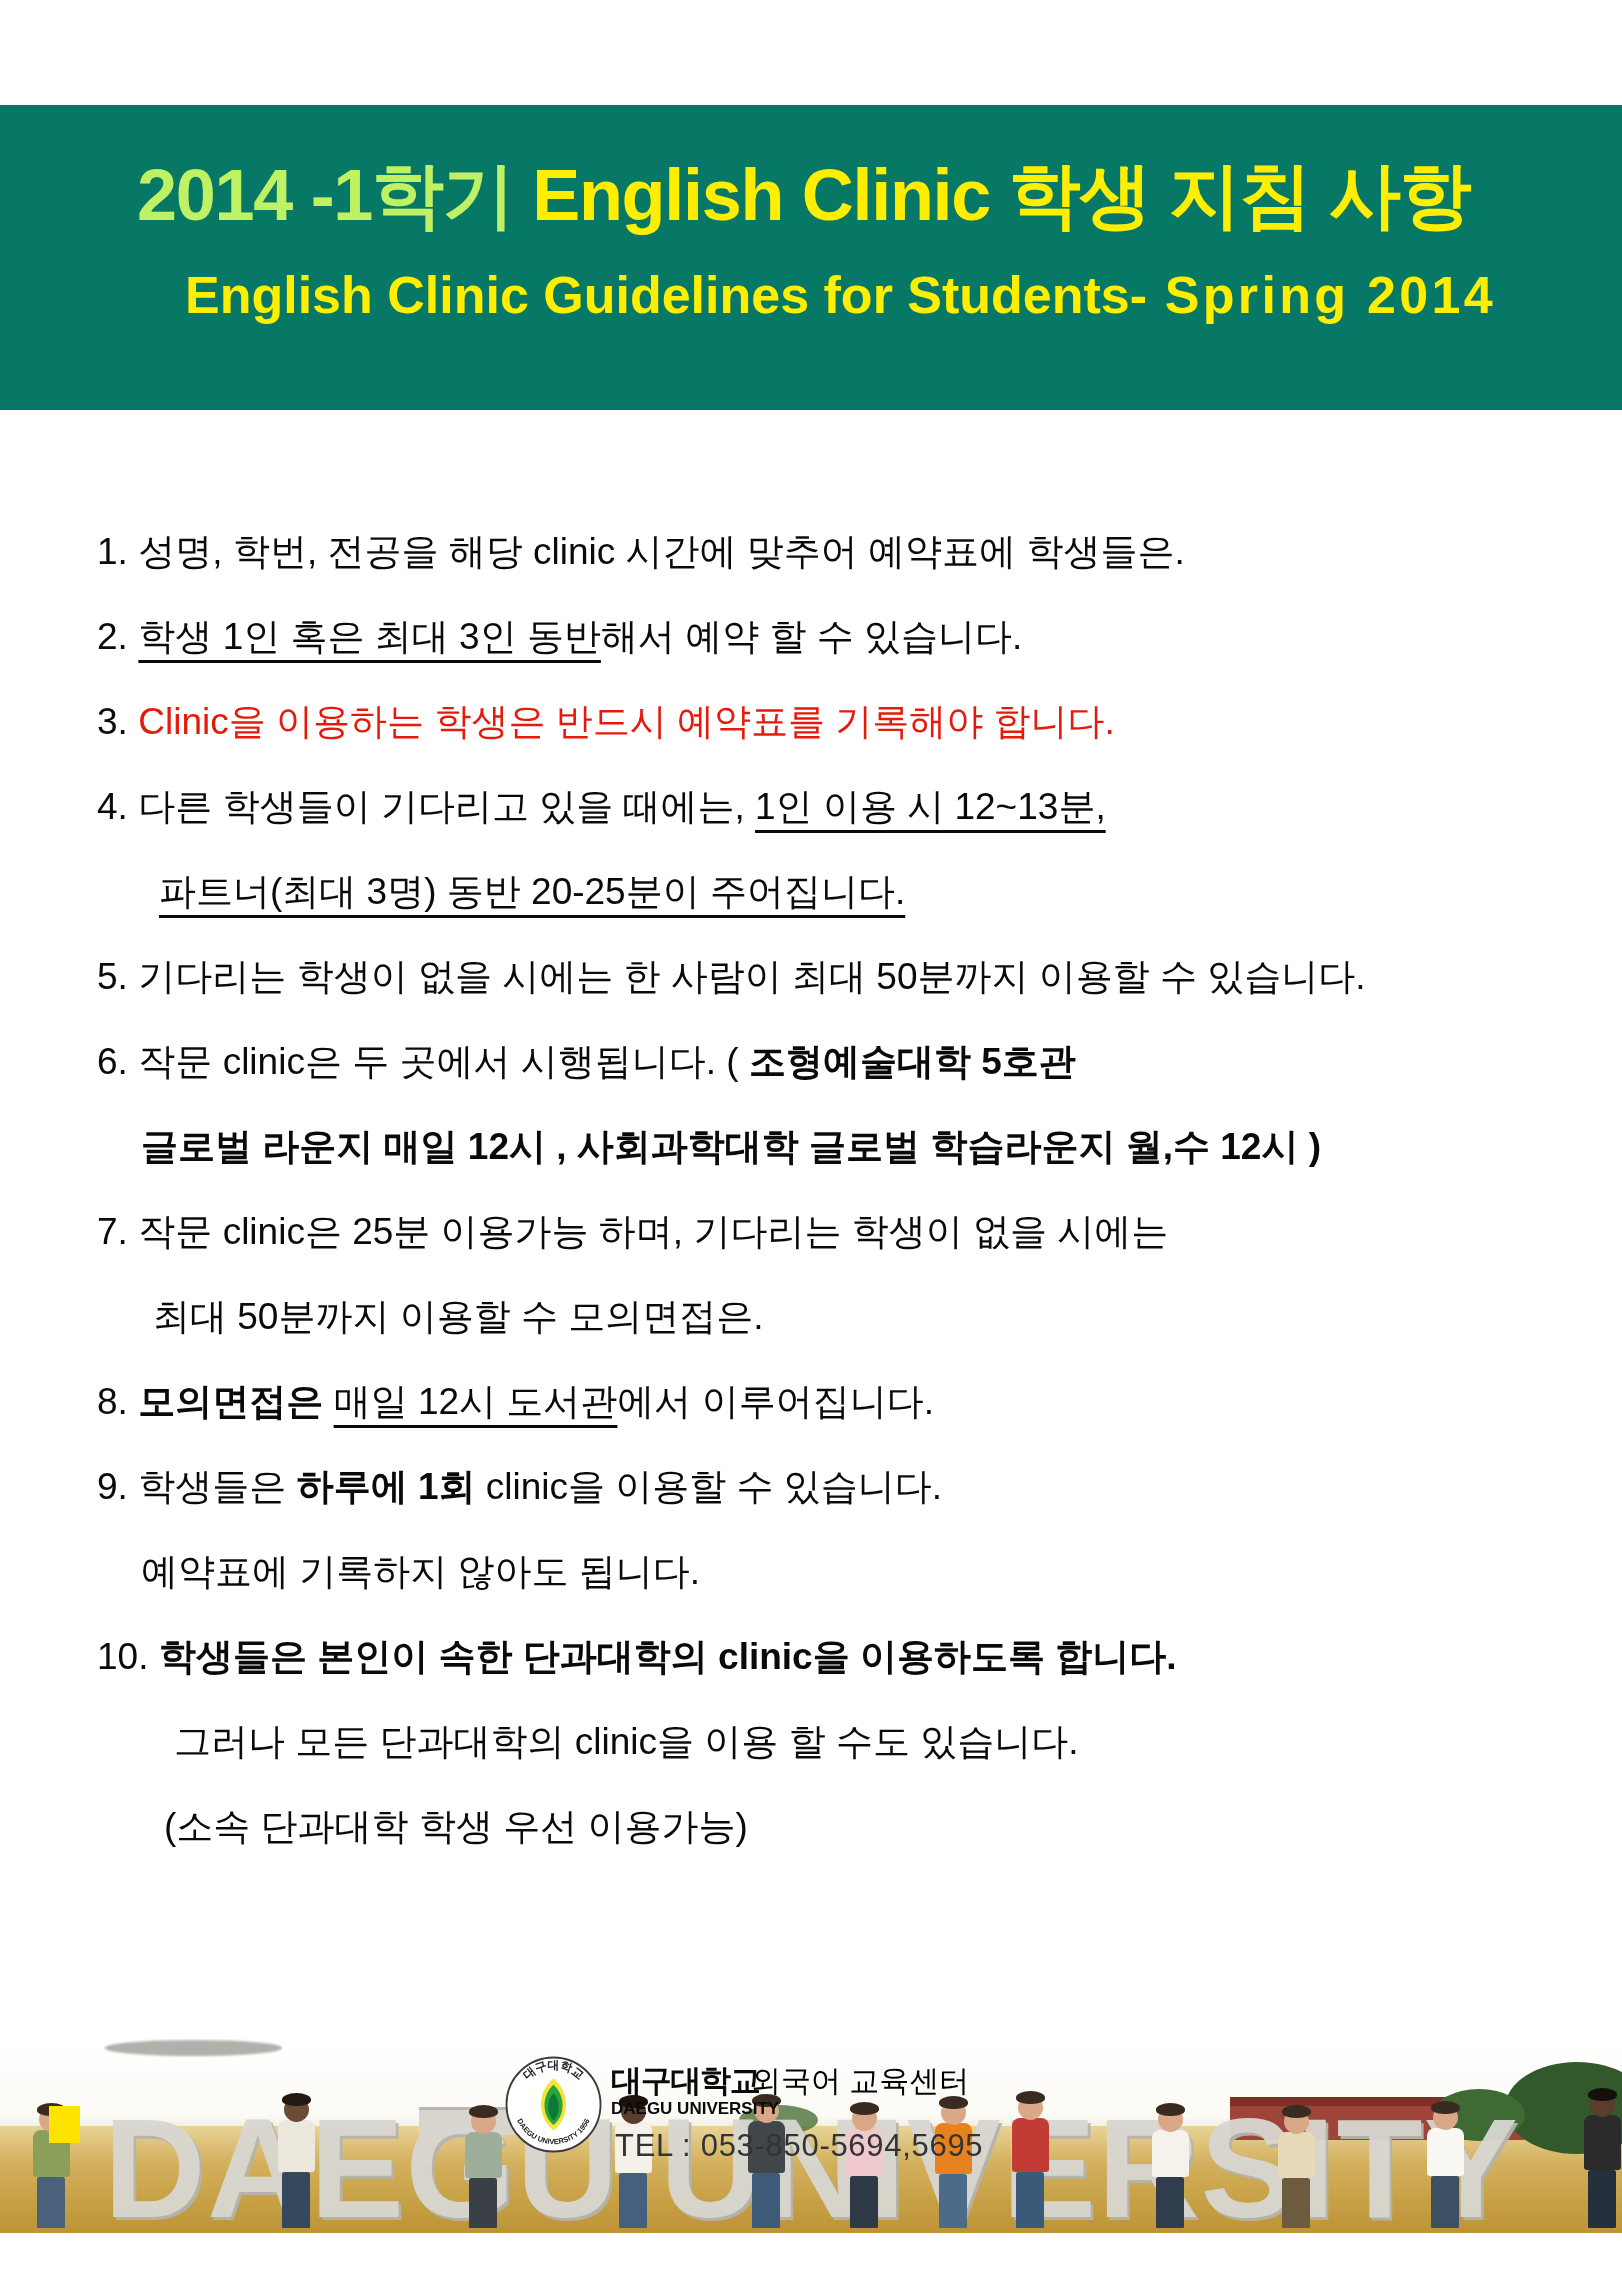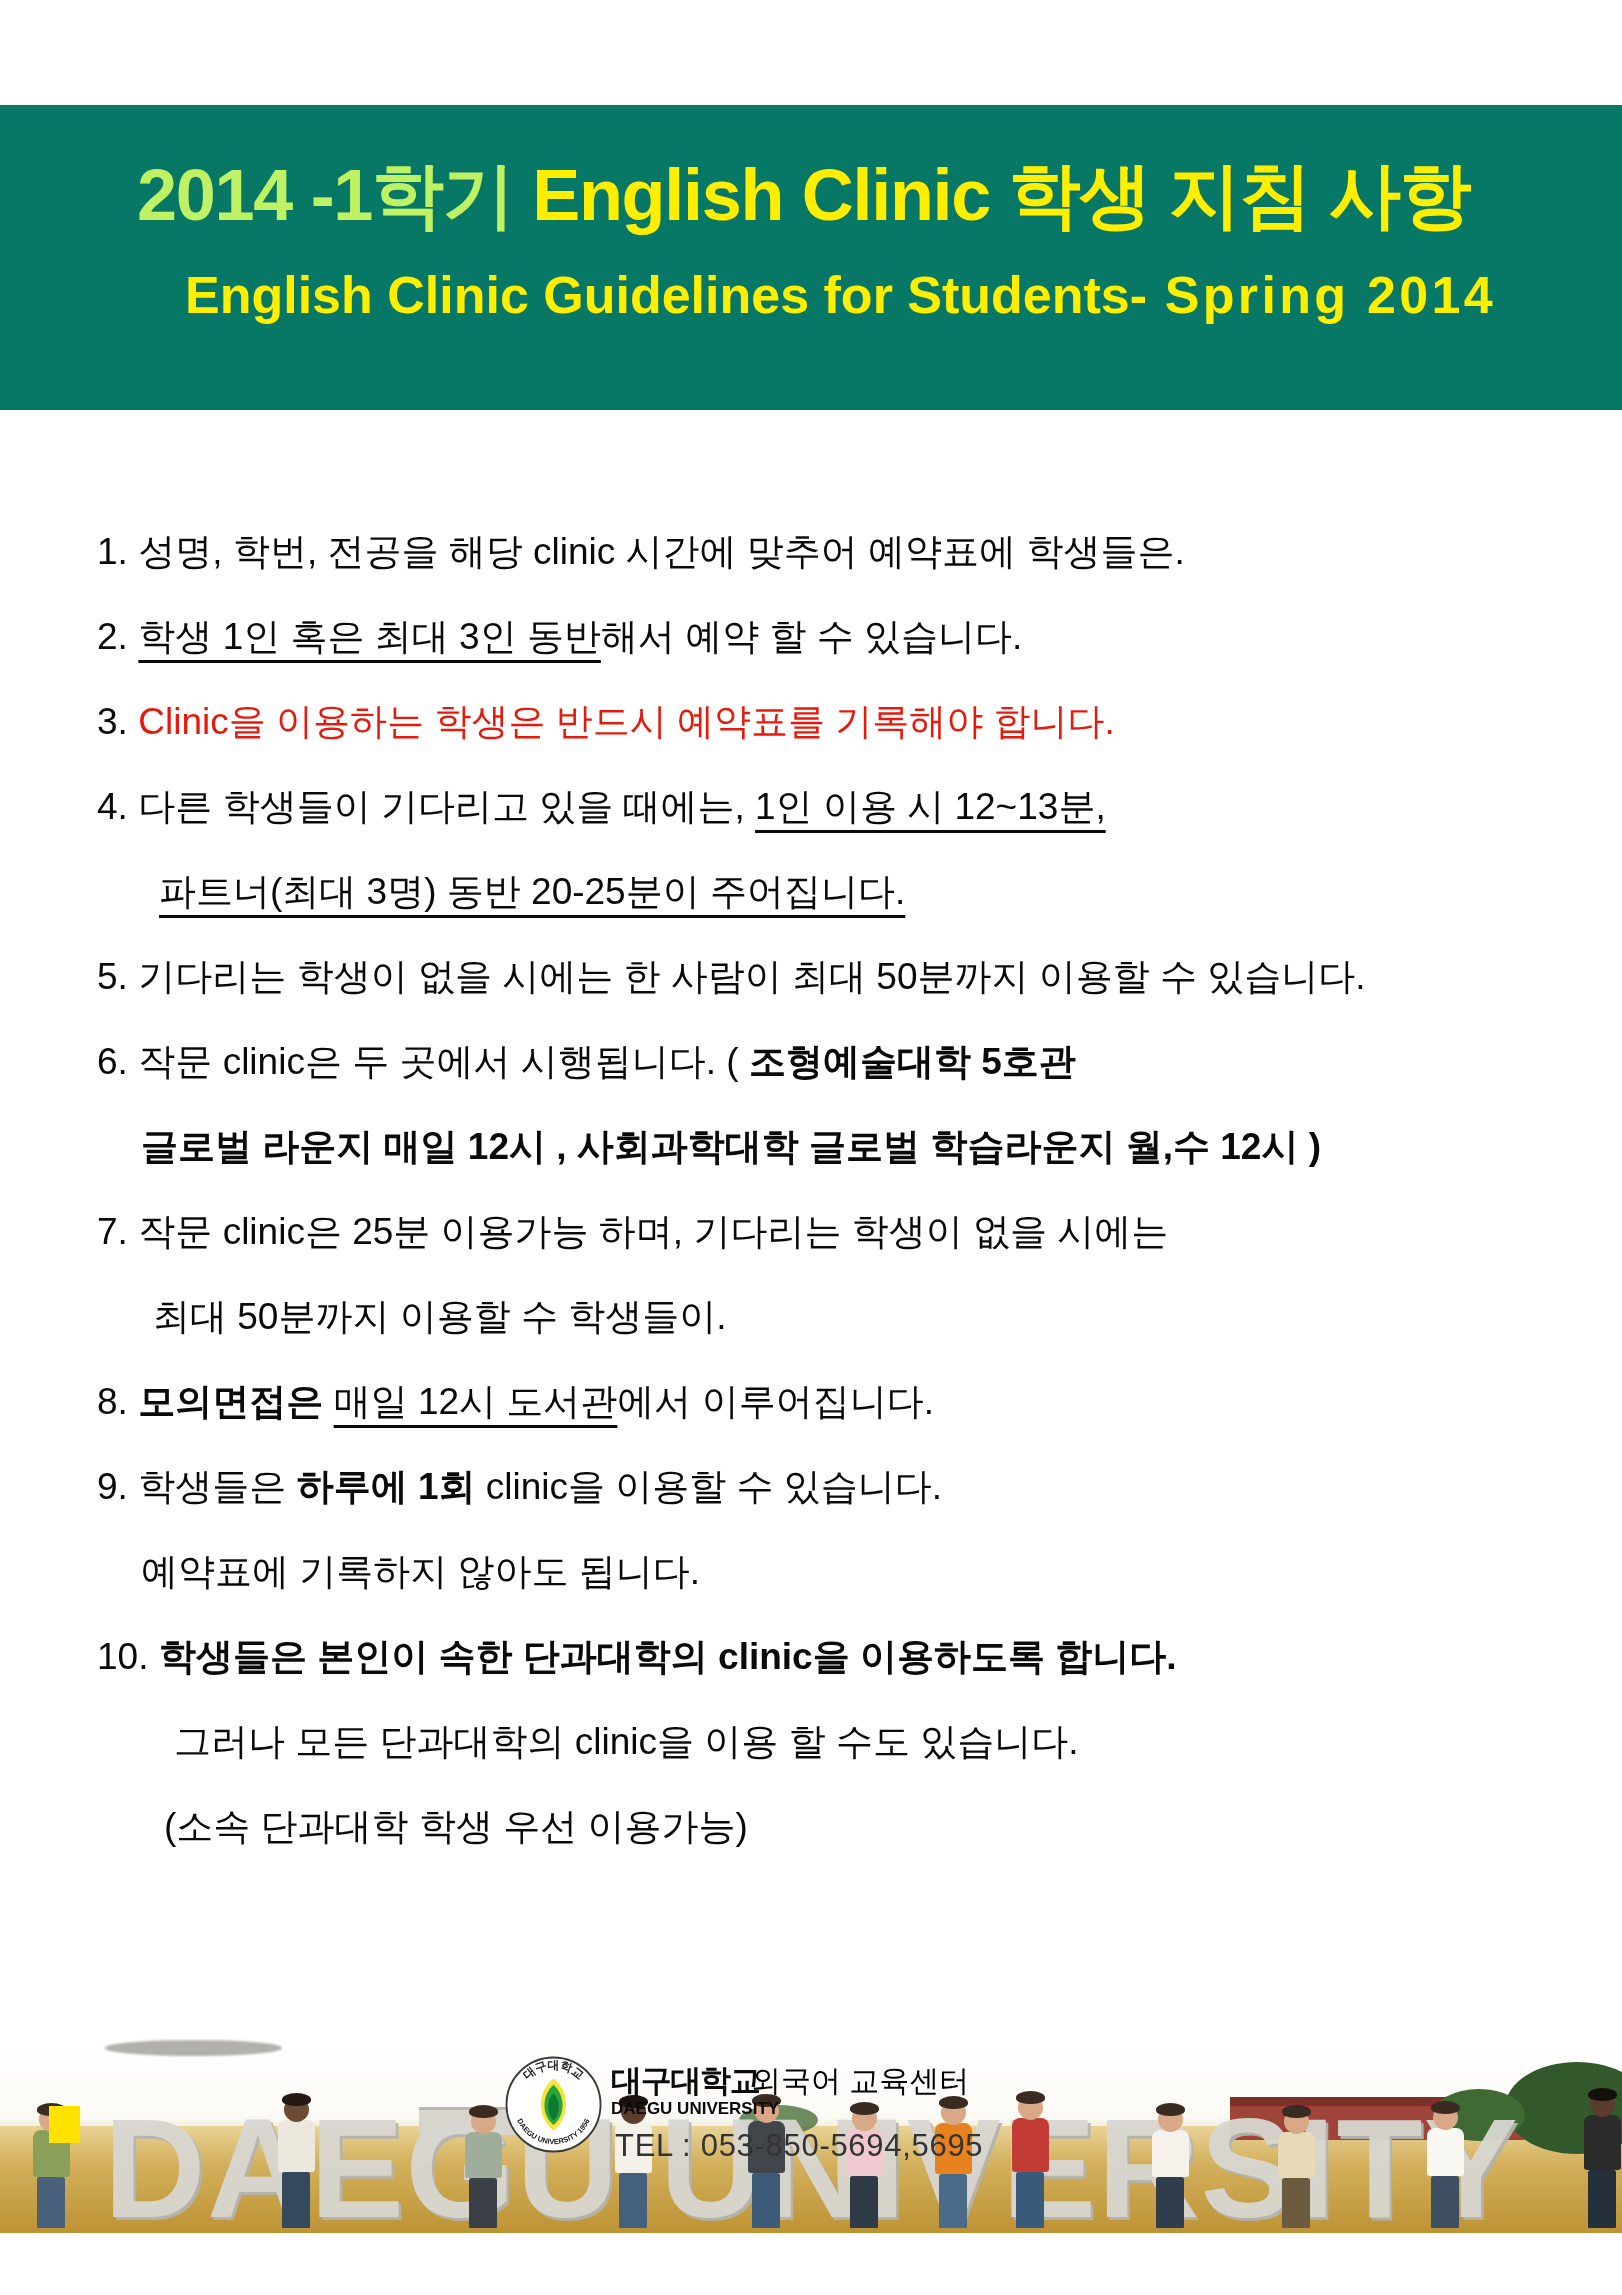--- a/index.html
+++ b/index.html
@@ -75,21 +75,21 @@
 
   <div class="line"><span class="num">4.</span><span>다른 학생들이 기다리고 있을 때에는, </span><span class="u">1인 이용 시 12~13분,</span></div>
   <div class="line ind1"><span class="u">파트너(최대 3명) 동반 20-25분이 주어집니다.</span></div>
 
   <div class="line"><span class="num">5.</span><span>기다리는 학생이 없을 시에는 한 사람이 최대 50분까지 이용할 수 있습니다.</span></div>
 
   <div class="line"><span class="num">6.</span><span>작문 clinic은 두 곳에서 시행됩니다.  ( </span><span class="b">조형예술대학 5호관</span></div>
   <div class="line ind2 b"><span>글로벌 라운지 매일 12시 , 사회과학대학 글로벌 학습라운지 월,수 12시 )</span></div>
 
   <div class="line"><span class="num">7.</span><span>작문 clinic은 25분 이용가능 하며, 기다리는 학생이 없을 시에는</span></div>
-  <div class="line ind3"><span>최대 50분까지 이용할 수 학생들이.</span></div>
+  <div class="line ind3"><span>최대 50분까지 이용할 수 모의면접은.</span></div>
 
   <div class="line"><span class="num">8.</span><span class="b">모의면접은 </span><span class="u">매일 12시 도서관</span><span>에서 이루어집니다.</span></div>
 
   <div class="line"><span class="num">9.</span><span>학생들은 </span><span class="b">하루에 1회</span><span> clinic을 이용할 수 있습니다.</span></div>
   <div class="line ind2"><span>예약표에 기록하지 않아도 됩니다.</span></div>
 
   <div class="line"><span class="num">10.</span><span class="b">학생들은 본인이 속한 단과대학의 clinic을 이용하도록 합니다.</span></div>
   <div class="line ind4"><span>그러나 모든 단과대학의 clinic을 이용 할 수도 있습니다.</span></div>
   <div class="line ind5"><span>(소속 단과대학 학생 우선 이용가능)</span></div>
 </div>

